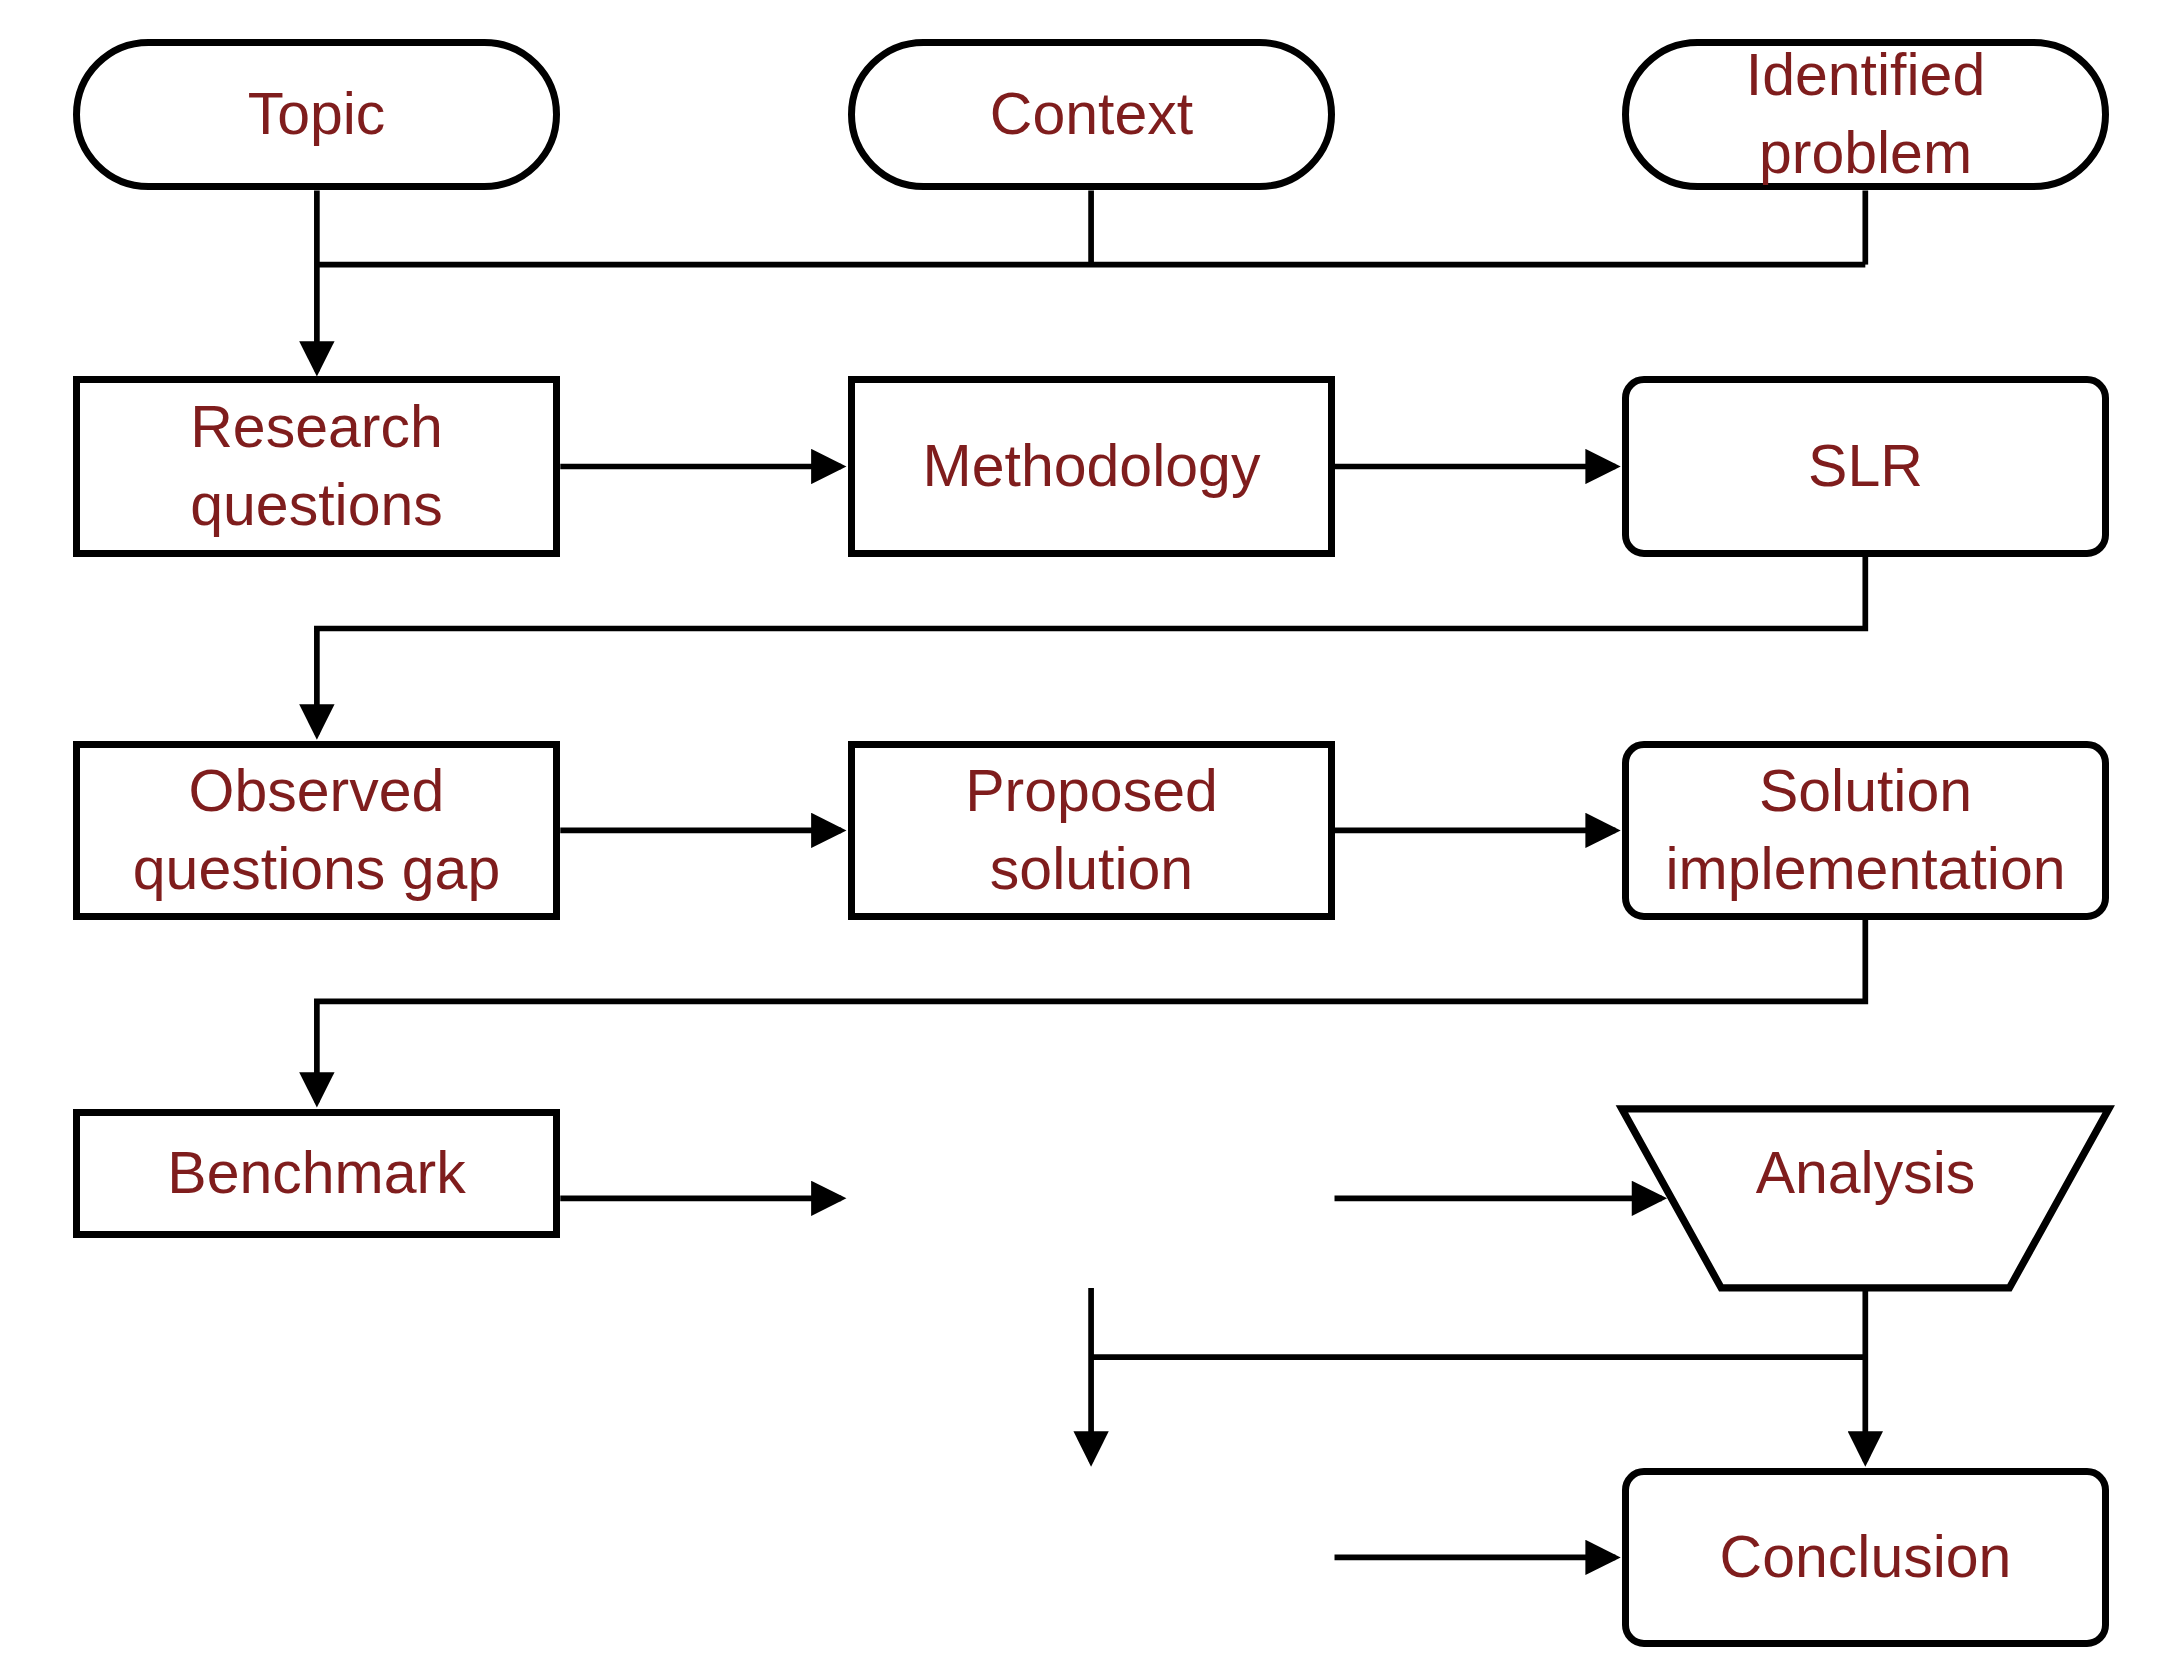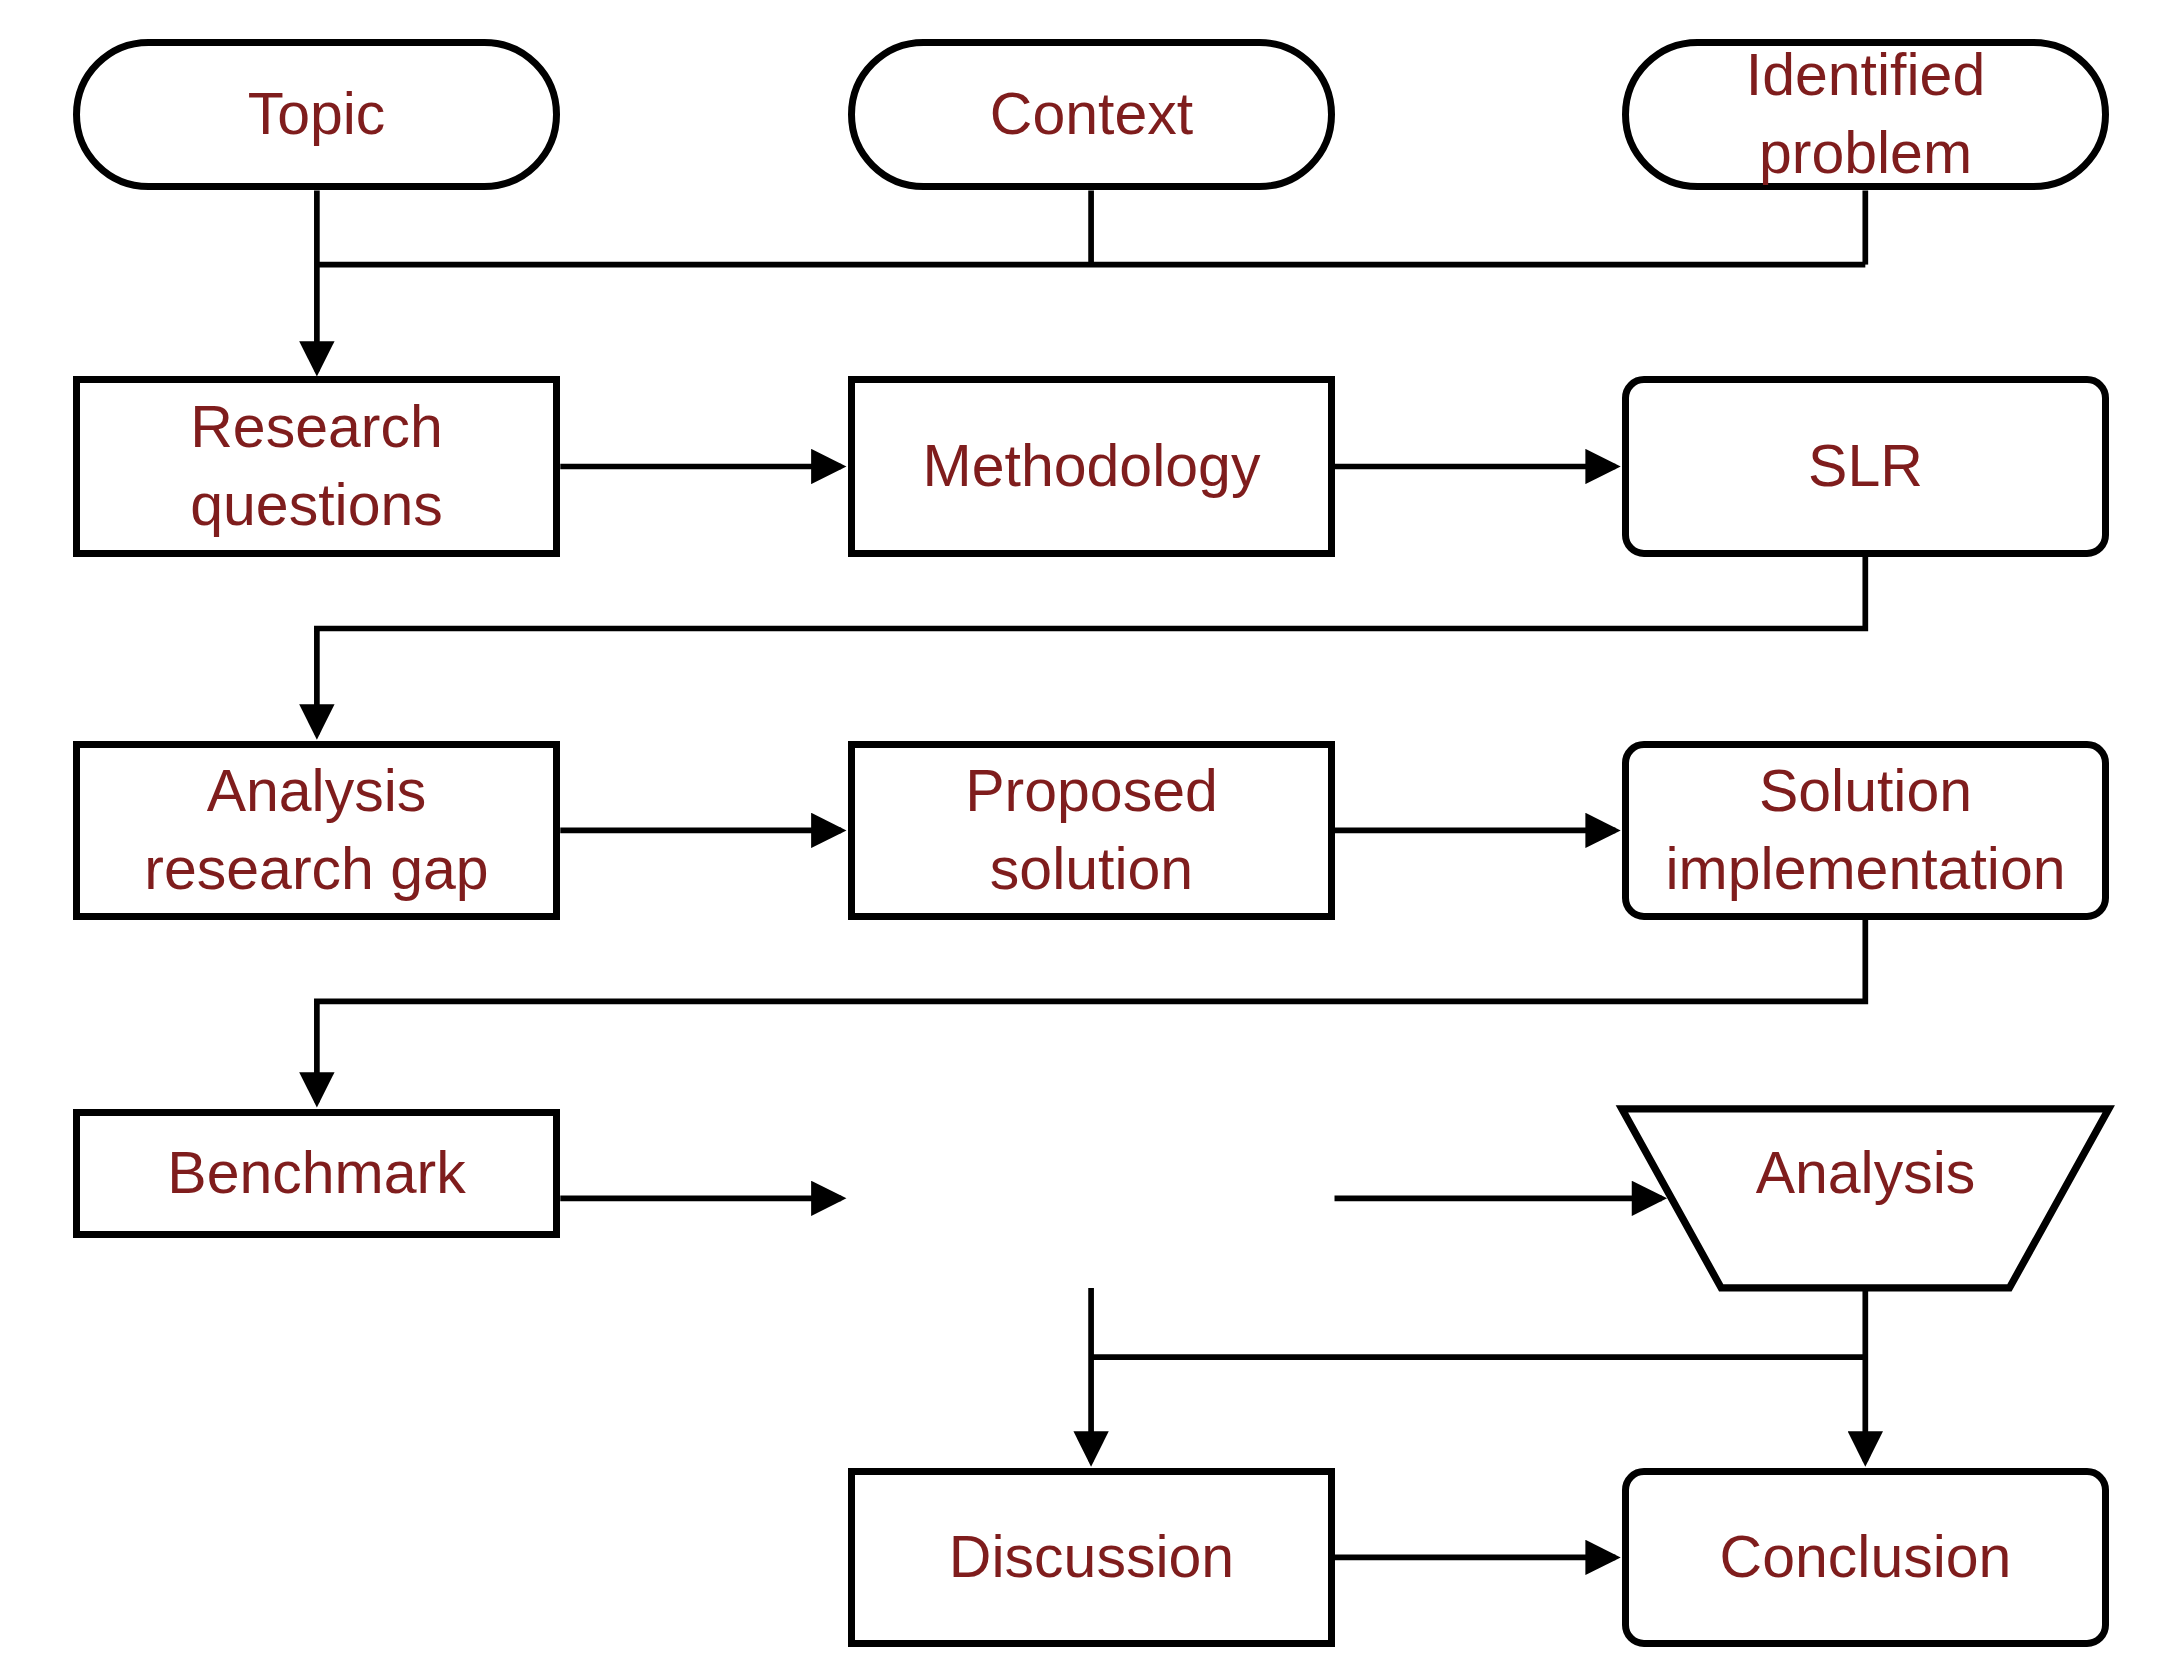--- a/index.html
+++ b/index.html
@@ -95,37 +95,34 @@
     <span>Research questions</span>
   </div>
   <div class="node box col2 w row2">
     <span>Methodology</span>
   </div>
   <div class="node box col3 w row2">
     <span>SLR</span>
   </div>
 
   <div class="node box col1 w row3">
-    <span>Analysis research gap</span>
+    <span>Observed questions gap</span>
   </div>
   <div class="node box col2 w row3">
     <span>Proposed solution</span>
   </div>
   <div class="node box col3 w row3">
     <span>Solution implementation</span>
   </div>
 
   <div class="node box col1 w row4">
     <span>Benchmark</span>
   </div>
   <div class="node plain col3 w row4">
     <span>Analysis</span>
   </div>
 
-  <div class="node box col2 w row5">
-    <span>Discussion</span>
-  </div>
   <div class="node box col3 w row5">
     <span>Conclusion</span>
   </div>
 
 </div>
 
 
 </body></html>

